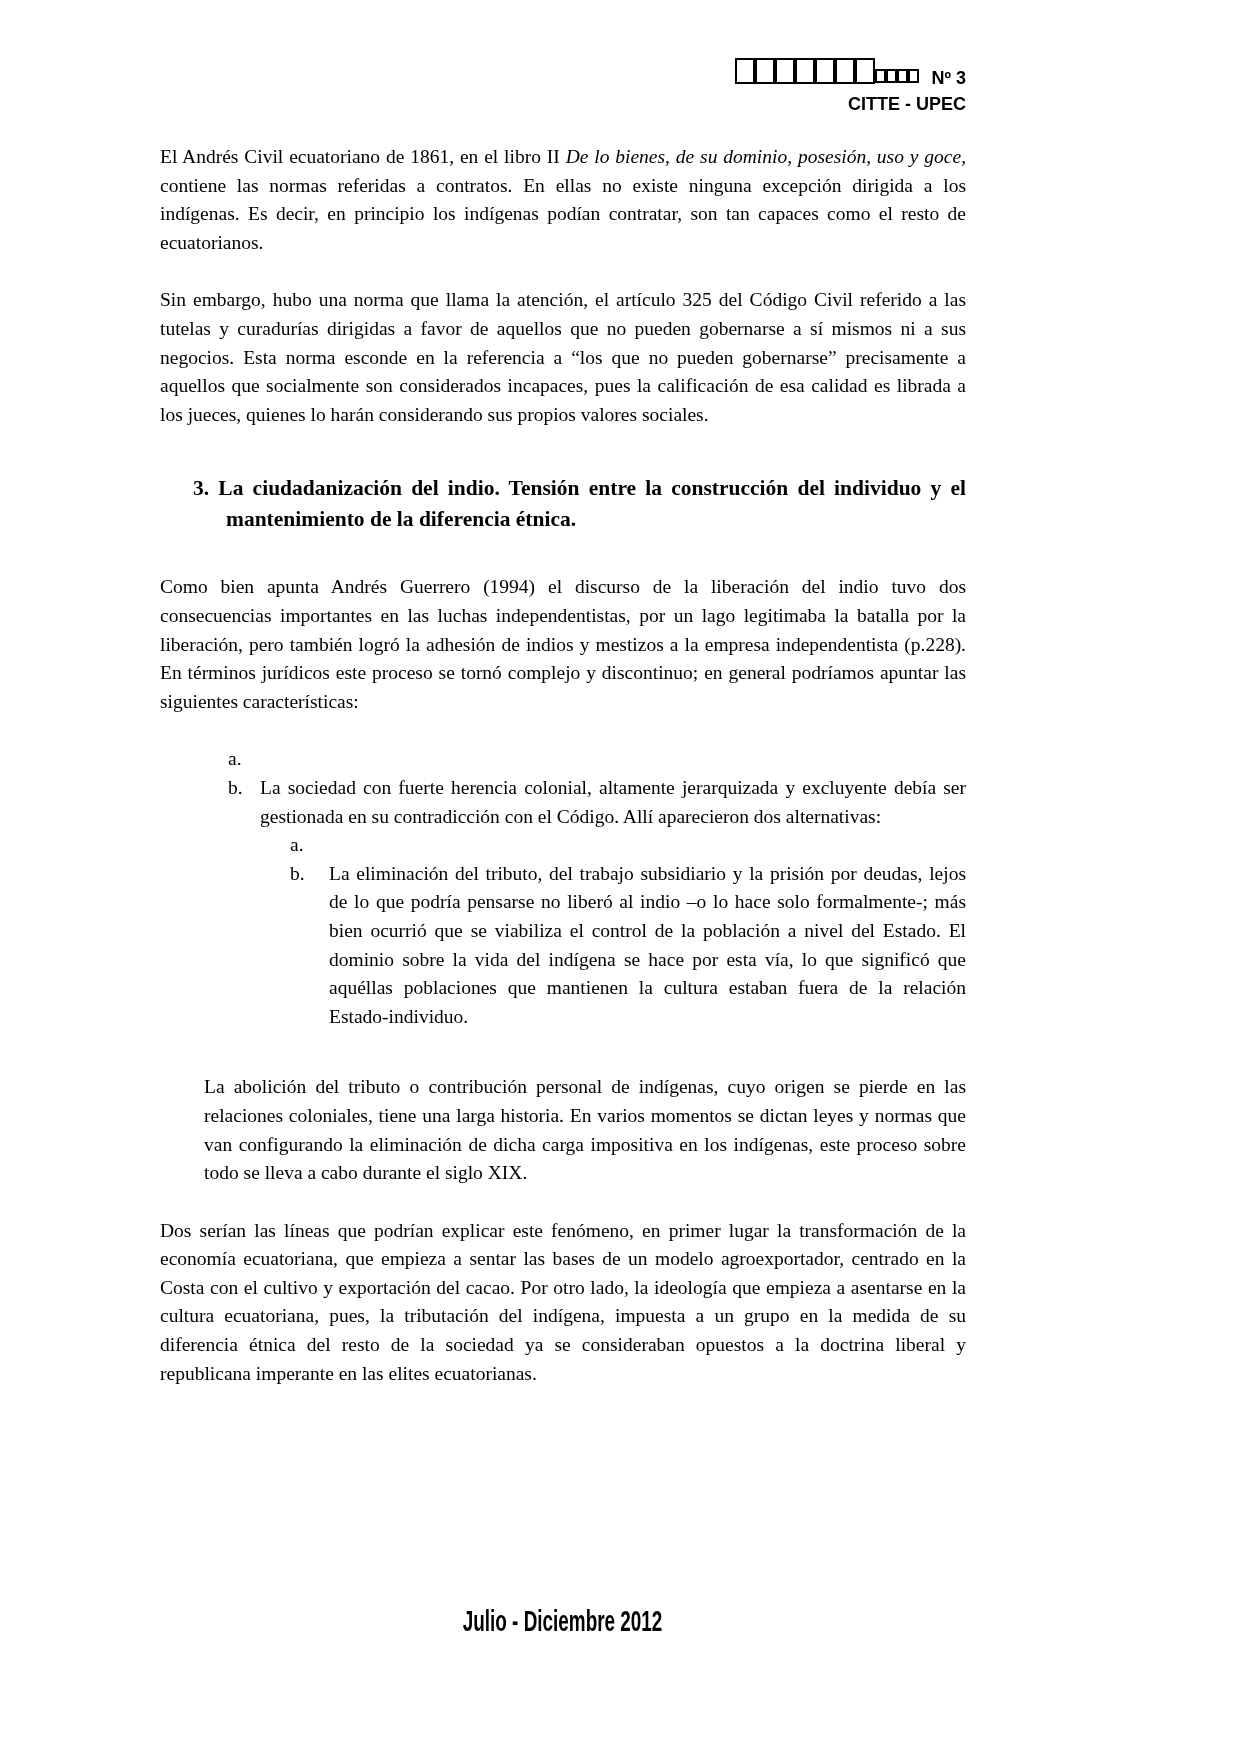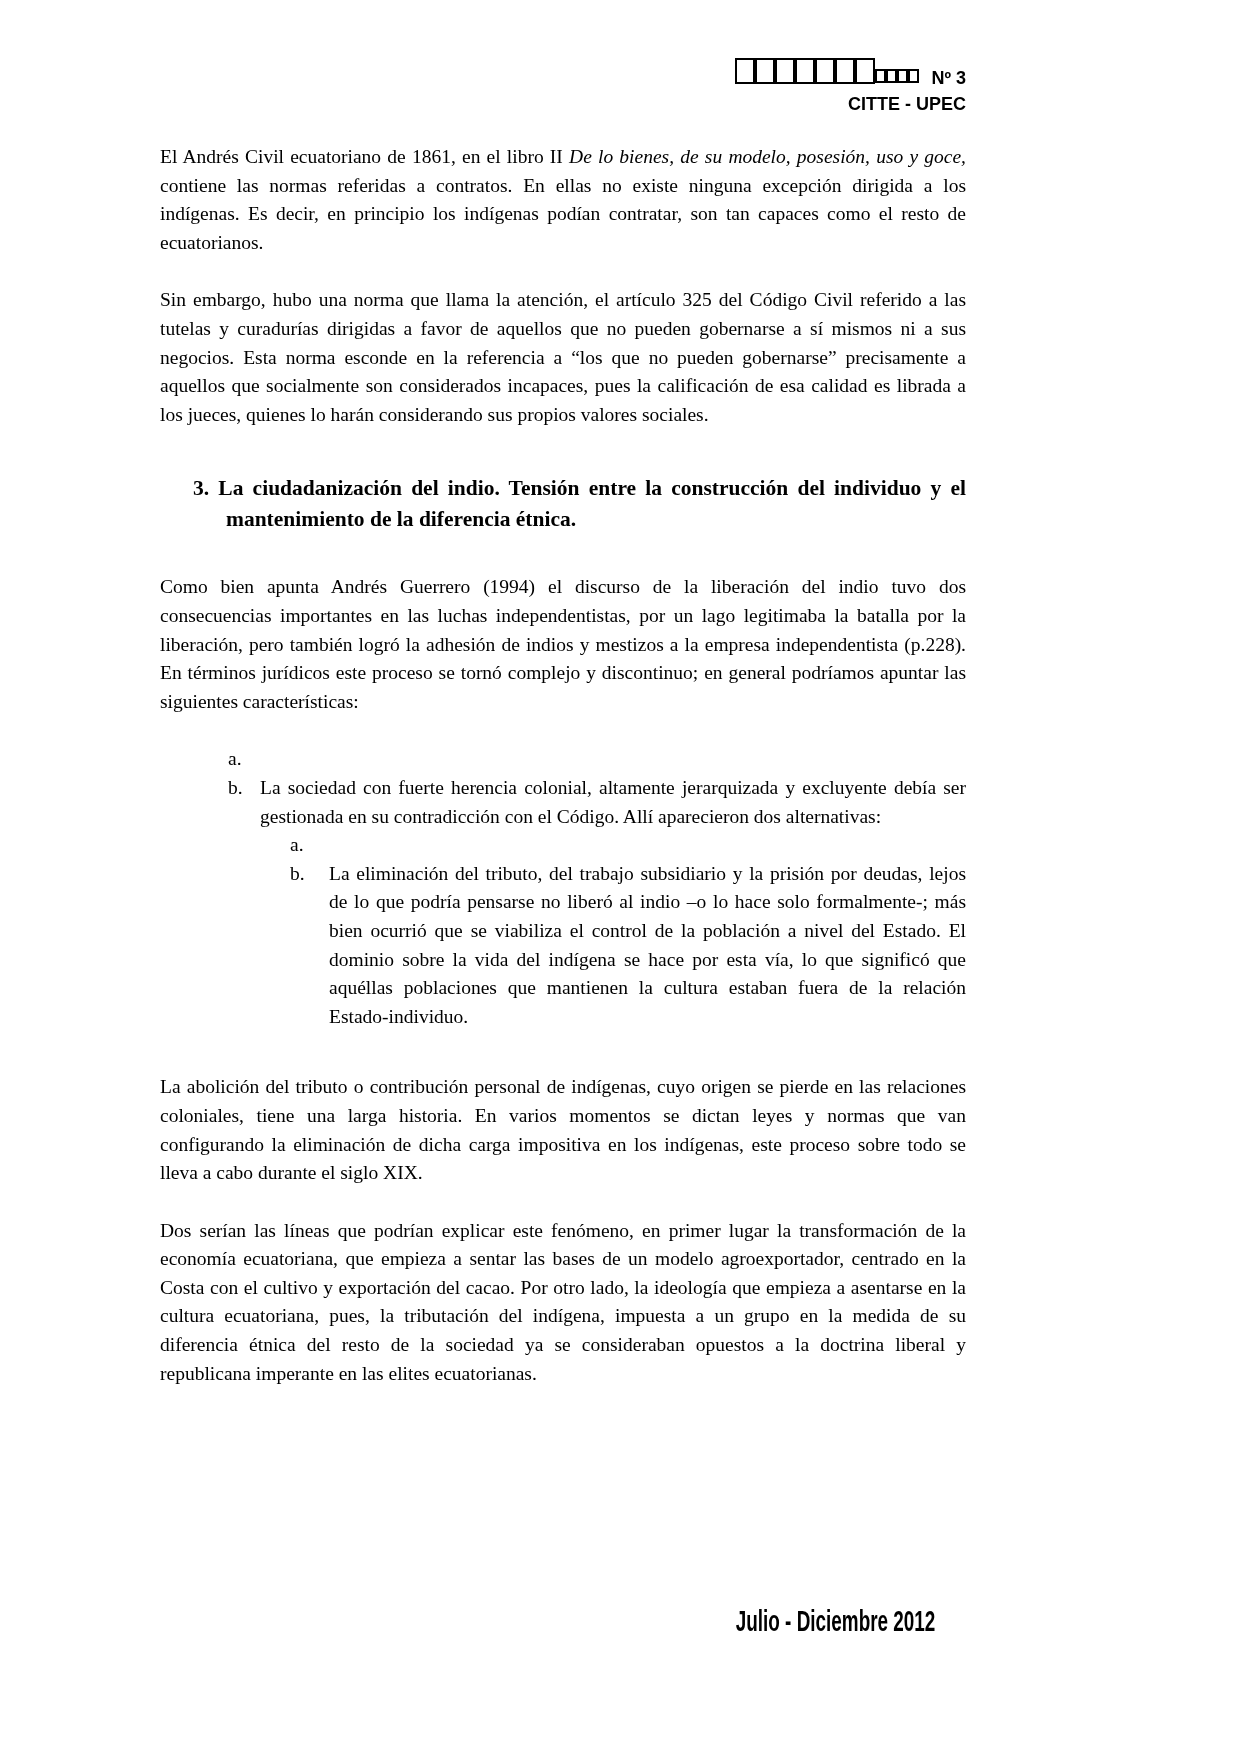--- a/index.html
+++ b/index.html
@@ -67,28 +67,28 @@
   .list-item {
     display: flex;
     font-size: 19.5px;
     line-height: 28.6px;
   }
   .outer-item { padding-left: 68px; }
   .inner-item { padding-left: 130px; }
   .marker { flex: 0 0 32px; }
   .inner-item .marker { flex: 0 0 39px; }
   .item-text { flex: 1; text-align: justify; }
-  .after-list { margin-top: 42px; }
+  .after-list { margin-top: 42px; margin-left: 44px; }
   
   .footer {
     position: absolute;
-    left: 172px;
+    left: 160px;
     top: 1606px;
     width: 806px;
-    text-align: right;
+    text-align: center;
   }
   .footer-text {
     display: inline-block;
     font-family: "Liberation Sans", sans-serif;
     font-weight: bold;
     font-size: 27px;
     letter-spacing: 0px;
     transform: scaleX(0.70) scaleY(1.08);
     transform-origin: center;
     white-space: nowrap;
@@ -101,21 +101,21 @@
   <div class="content">
 
     <div class="hdr">
       <div class="hdr-line1">
         <span id="glyph-boxes"><span class="box-lg"></span><span class="box-lg"></span><span class="box-lg"></span><span class="box-lg"></span><span class="box-lg"></span><span class="box-lg"></span><span class="box-lg"></span><span class="box-sm"></span><span class="box-sm"></span><span class="box-sm"></span><span class="box-sm"></span></span>
         <span class="issue-label">Nº 3</span>
       </div>
       <div class="org-line">CITTE - UPEC</div>
     </div>
 
-    <p class="para"><span>El Andrés Civil ecuatoriano de 1861, en el libro II </span><span class="ital">De lo bienes, de su modelo, posesión, uso y goce,</span><span> contiene las normas referidas a contratos. En ellas no existe ninguna excepción dirigida a los indígenas. Es decir, en principio los indígenas podían contratar, son tan capaces como el resto de ecuatorianos.</span></p>
+    <p class="para"><span>El Andrés Civil ecuatoriano de 1861, en el libro II </span><span class="ital">De lo bienes, de su dominio, posesión, uso y goce,</span><span> contiene las normas referidas a contratos. En ellas no existe ninguna excepción dirigida a los indígenas. Es decir, en principio los indígenas podían contratar, son tan capaces como el resto de ecuatorianos.</span></p>
 
     <p class="para">Sin embargo, hubo una norma que llama la atención, el artículo 325 del Código Civil referido a las tutelas y curadurías dirigidas a favor de aquellos que no pueden gobernarse a sí mismos ni a sus negocios. Esta norma esconde en la referencia a “los que no pueden gobernarse” precisamente a aquellos que socialmente son considerados incapaces, pues la calificación de esa calidad es librada a los jueces, quienes lo harán considerando sus propios valores sociales.</p>
 
     <h2 class="heading"><span>3.</span> <span>La ciudadanización del indio. Tensión entre la construcción del individuo y el mantenimiento de la diferencia étnica.</span></h2>
 
     <p class="para">Como bien apunta Andrés Guerrero (1994) el discurso de la liberación del indio tuvo dos consecuencias importantes en las luchas independentistas, por un lago legitimaba la batalla por la liberación,  pero también logró la adhesión de indios y mestizos a la empresa independentista (p.228). En términos jurídicos este proceso se tornó complejo y discontinuo; en general podríamos apuntar las siguientes características:</p>
 
     <div class="list-item outer-item">
       <span class="marker">a.</span>
     </div>

